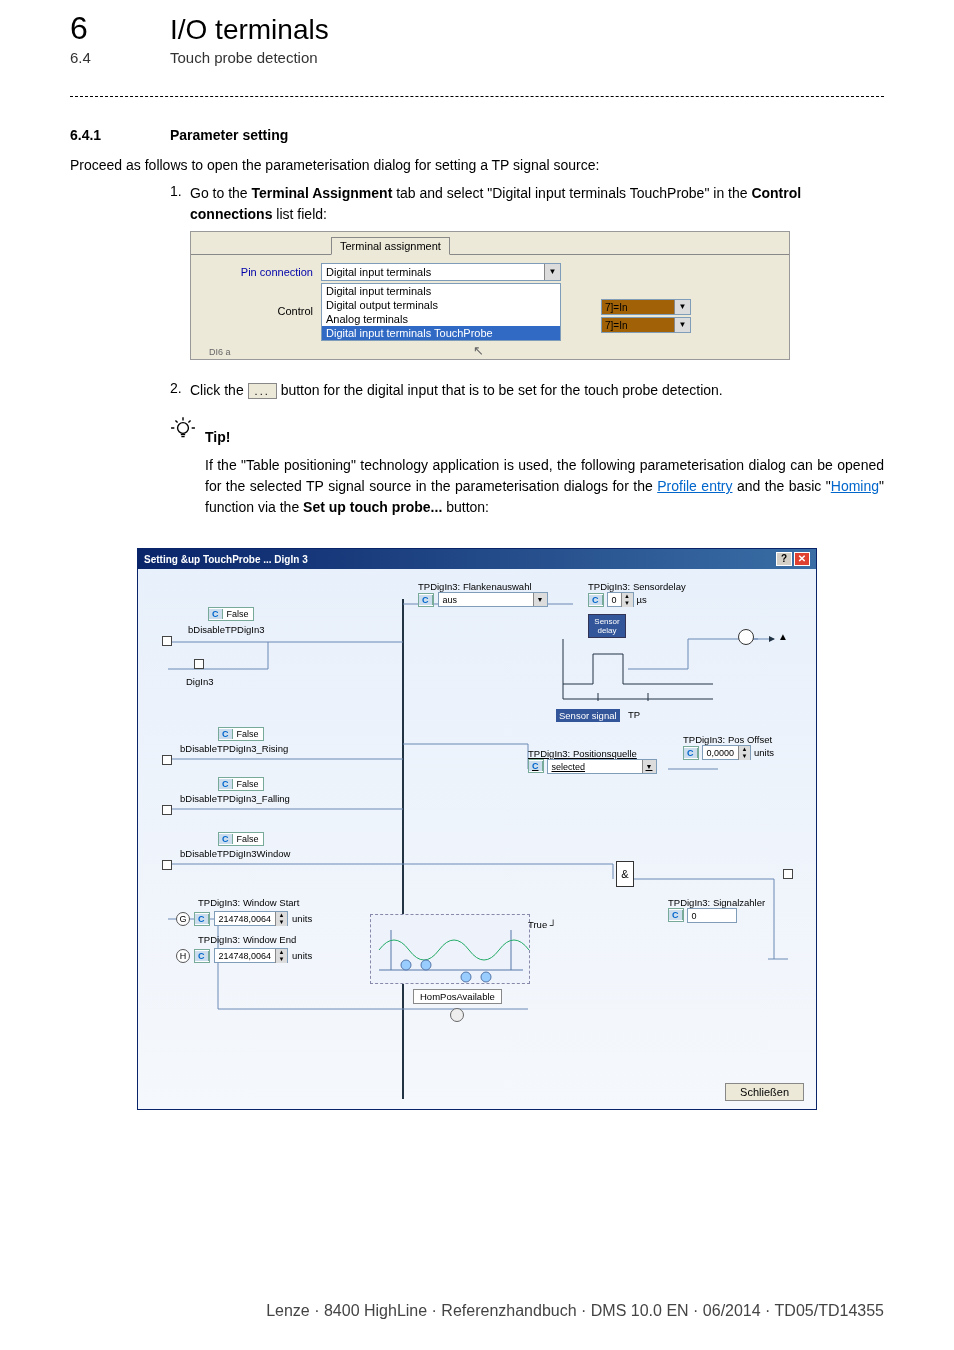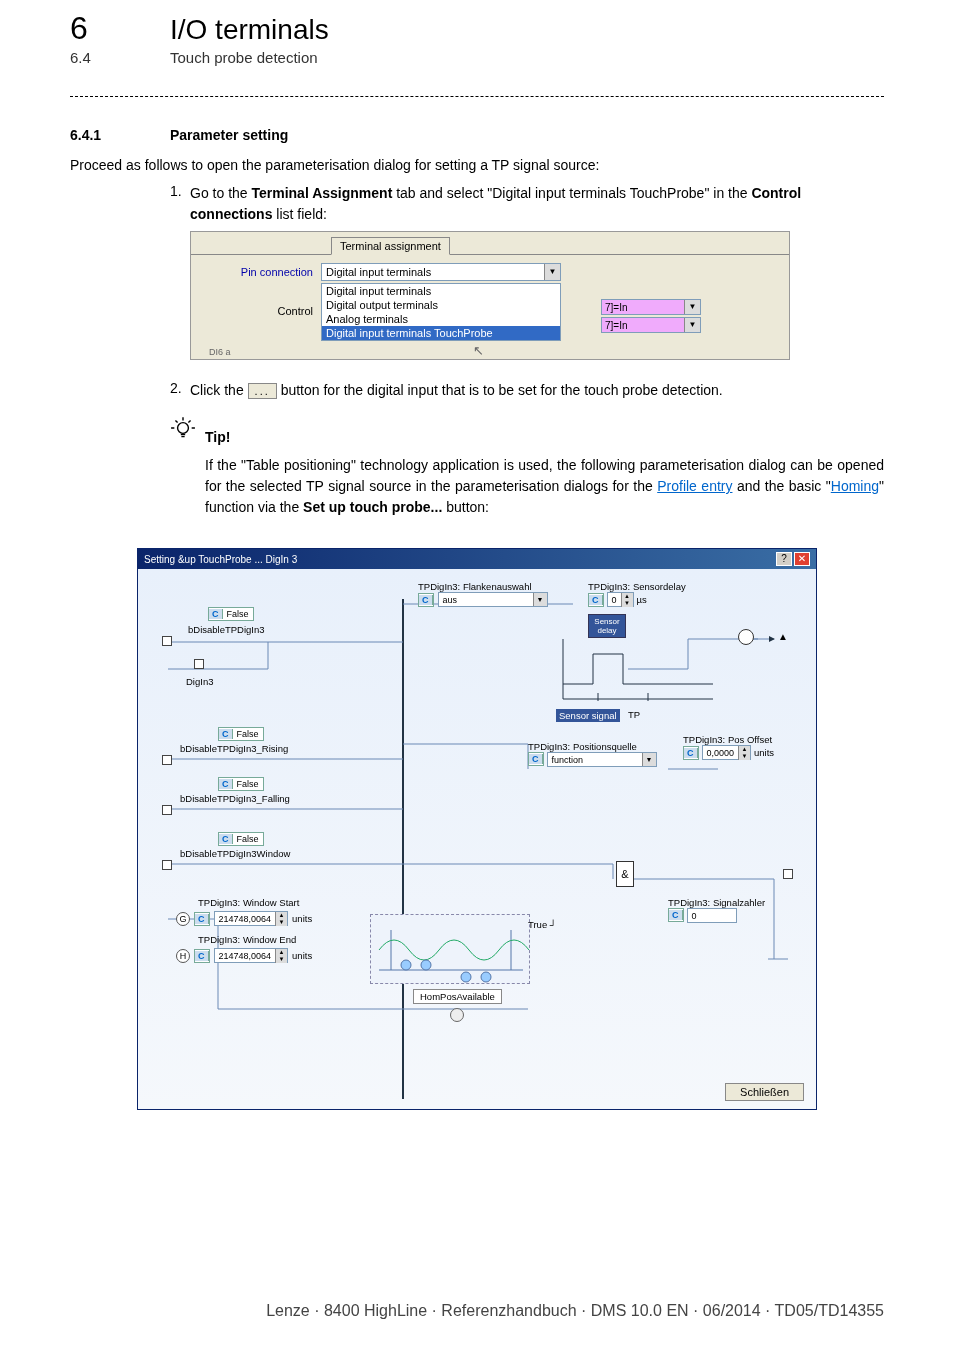--- a/index.html
+++ b/index.html
@@ -158,23 +158,23 @@
   .listbox-item.selected {
     background: #316ac5;
     color: #fff;
   }
   .right-col {
     display: flex;
     align-items: center;
     margin-left: 90px;
   }
   .small-dd {
-    width: 100px;
+    width: 90px;
     border: 1px solid #7f9db9;
-    background: #f0abfc;
+    background: #a16207;
     height: 16px;
     position: relative;
     font-size: 10px;
     padding-left: 3px;
     line-height: 16px;
   }
   .bottom-row-cut {
     font-size: 9px;
     color: #666;
     margin-left: 10px;
@@ -230,21 +230,21 @@
     font-size: 10px;
     background: #fff;
   }
   .titlebar {
     background: linear-gradient(to right, #0a246a, #3a6ea5);
     color: #fff;
     padding: 3px 6px;
     display: flex;
     align-items: center;
     justify-content: space-between;
-    font-weight: normal;
+    font-weight: bold;
   }
   .titlebar-btns span {
     display: inline-block;
     width: 16px;
     height: 14px;
     background: #d4d0c8;
     border: 1px solid #fff;
     color: #000;
     text-align: center;
     font-size: 10px;
@@ -531,28 +531,28 @@
 
       <div class="diag-block" style="left:80px;top:263px;">
         <span class="c-box">
             <span class="c-lbl">C</span>
             <span class="c-val">False</span>
           </span>
       </div>
       <div class="diag-block lbl-txt" style="left:42px;top:279px;">bDisableTPDigIn3Window</div>
       <div class="diag-block" style="left:24px;top:291px;"><span class="port-box"></span></div>
 
-      <div class="diag-block" style="left:390px;top:172px;">
+      <div class="diag-block" style="left:390px;top:179px;text-decoration:underline;">
         <div class="lbl-txt">TPDigIn3: Positionsquelle</div>
         <div style="display:flex;gap:3px;">
           <span class="c-box">
               <span class="c-lbl">C</span>
             </span>
           <span class="dd-small" style="width:110px;">
-              <span class="dd-v">function</span>
+              <span class="dd-v">selected</span>
               <span class="dd-a">▼</span>
             </span>
         </div>
       </div>
 
       <div class="diag-block" style="left:545px;top:165px;">
         <div class="lbl-txt">TPDigIn3: Pos Offset</div>
         <div style="display:flex;gap:3px;align-items:center;">
           <span class="c-box">
               <span class="c-lbl">C</span>

